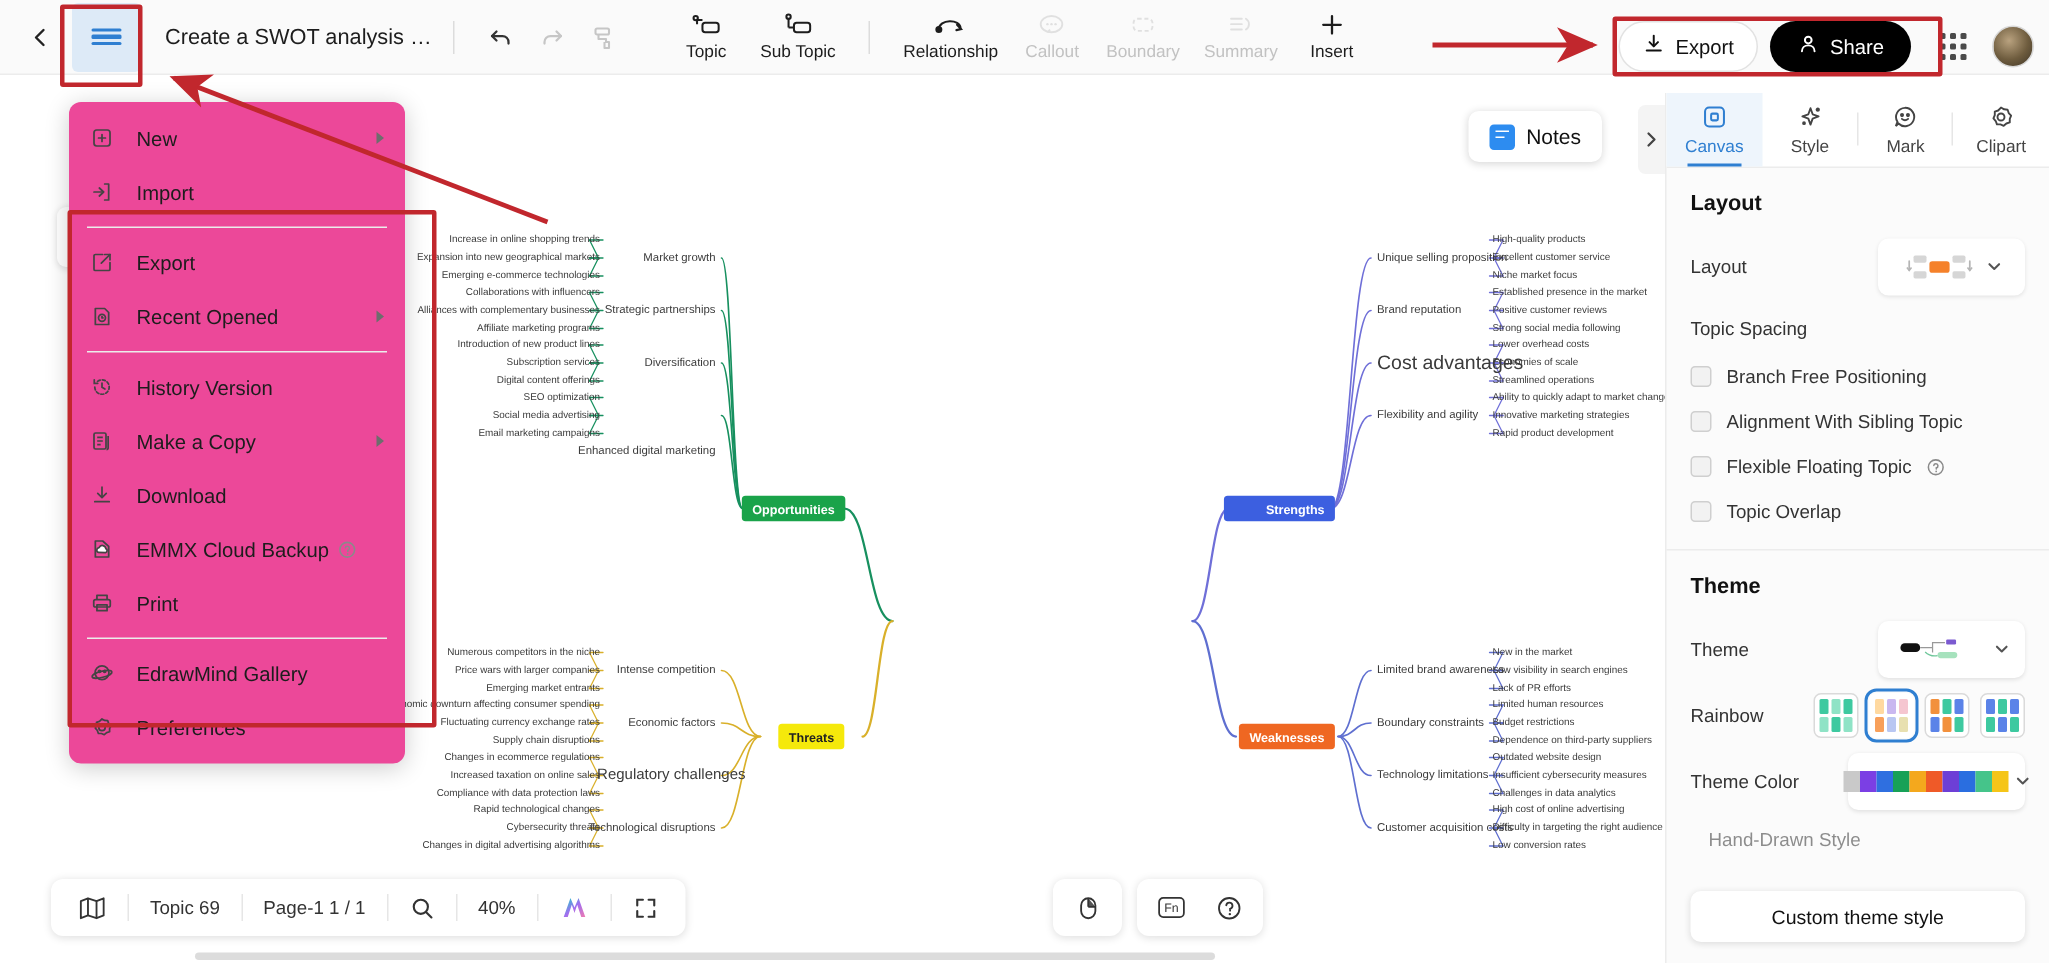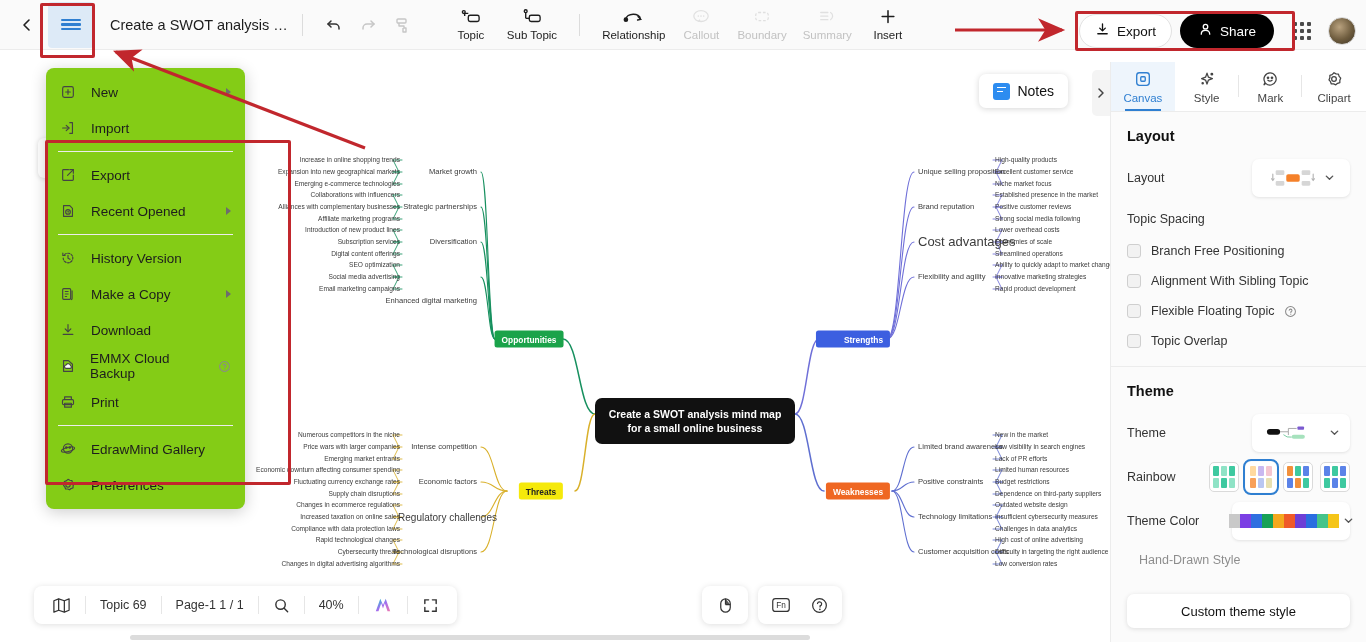--- a/index.html
+++ b/index.html
@@ -184,22 +184,22 @@
   .theme-preview { width: 74px; height: 26px; position: relative; }
   .custom-theme-btn {
     position: absolute; left: 16px; right: 16px; bottom: 14px; height: 34px;
     background: #fff; border-radius: 7px; box-shadow: 0 1px 5px rgba(0,0,0,.12);
     display: flex; align-items: center; justify-content: center;
     font-size: 13px; color: #111; cursor: pointer;
   }
 
   
   #menu {
-    position: absolute; left: 46px; top: 68px; width: 199px;
-    background: #84cc16; border-radius: 8px; box-shadow: 0 3px 16px rgba(0,0,0,.20);
+    position: absolute; left: 46px; top: 68px; width: 224px;
+    background: #ec4899; border-radius: 8px; box-shadow: 0 3px 16px rgba(0,0,0,.20);
     padding: 6px 0; z-index: 40;
   }
   .mi { display: flex; align-items: center; height: 36px; padding: 0 14px; cursor: pointer; position: relative; }
   .mi .mi-ico { width: 22px; color: #444; display: flex; align-items: center; }
   .mi .mi-label { font-size: 13.5px; color: #1d1d1d; margin-left: 9px; }
   .mi .mi-q { margin-left: 6px; color: #8a8a8a; display: flex; align-items: center; }
   .mi .caret { position: absolute; right: 14px; width: 0; height: 0;
     border-left: 5px solid #6d6d6d; border-top: 4px solid transparent; border-bottom: 4px solid transparent; }
   .mdiv { height: 1px; background: #ececec; margin: 5px 12px; }
 
@@ -521,34 +521,33 @@
           <div class="node l" style="left: 995px; top: 192px; font-size: 6.6px;">Streamlined operations</div>
           <div class="node l" style="left: 918px; top: 215px; font-size: 7.6px;">Flexibility and agility</div>
           <div class="node l" style="left: 995px; top: 203px; font-size: 6.6px;">Ability to quickly adapt to market changes</div>
           <div class="node l" style="left: 995px; top: 215px; font-size: 6.6px;">Innovative marketing strategies</div>
           <div class="node l" style="left: 995px; top: 227px; font-size: 6.6px;">Rapid product development</div>
           <div class="branch-label" style="left: 858px; top: 429px; background: rgb(239, 103, 34);">Weaknesses</div>
           <div class="node l" style="left: 918px; top: 385px; font-size: 7.6px;">Limited brand awareness</div>
           <div class="node l" style="left: 995px; top: 373px; font-size: 6.6px;">New in the market</div>
           <div class="node l" style="left: 995px; top: 385px; font-size: 6.6px;">Low visibility in search engines</div>
           <div class="node l" style="left: 995px; top: 397px; font-size: 6.6px;">Lack of PR efforts</div>
-          <div class="node l" style="left: 918px; top: 420px; font-size: 7.6px;">Positive constraints</div>
+          <div class="node l" style="left: 918px; top: 420px; font-size: 7.6px;">Boundary constraints</div>
           <div class="node l" style="left: 995px; top: 408px; font-size: 6.6px;">Limited human resources</div>
           <div class="node l" style="left: 995px; top: 420px; font-size: 6.6px;">Budget restrictions</div>
           <div class="node l" style="left: 995px; top: 432px; font-size: 6.6px;">Dependence on third-party suppliers</div>
           <div class="node l" style="left: 918px; top: 455px; font-size: 7.6px;">Technology limitations</div>
           <div class="node l" style="left: 995px; top: 443px; font-size: 6.6px;">Outdated website design</div>
           <div class="node l" style="left: 995px; top: 455px; font-size: 6.6px;">Insufficient cybersecurity measures</div>
           <div class="node l" style="left: 995px; top: 467px; font-size: 6.6px;">Challenges in data analytics</div>
           <div class="node l" style="left: 918px; top: 490px; font-size: 7.6px;">Customer acquisition costs</div>
           <div class="node l" style="left: 995px; top: 478px; font-size: 6.6px;">High cost of online advertising</div>
           <div class="node l" style="left: 995px; top: 490px; font-size: 6.6px;">Difficulty in targeting the right audience</div>
           <div class="node l" style="left: 995px; top: 502px; font-size: 6.6px;">Low conversion rates</div>
         </div>
-      <div id="center-node">Create a SWOT analysis mind map for a small online business</div>
     </div>
 
     <div id="statusbar">
       <div class="sb-item">
         <svg width="19" height="19" viewBox="0 0 20 20" fill="none" stroke="#333" stroke-width="1.3" stroke-linejoin="round">
             <path d="M2 5 l5-2 6 2 5-2 v12 l-5 2 -6-2 -5 2z"></path>
             <path d="M7 3 v12 M13 5 v12"></path>
           </svg>
       </div>
       <div class="sb-sep"></div>

